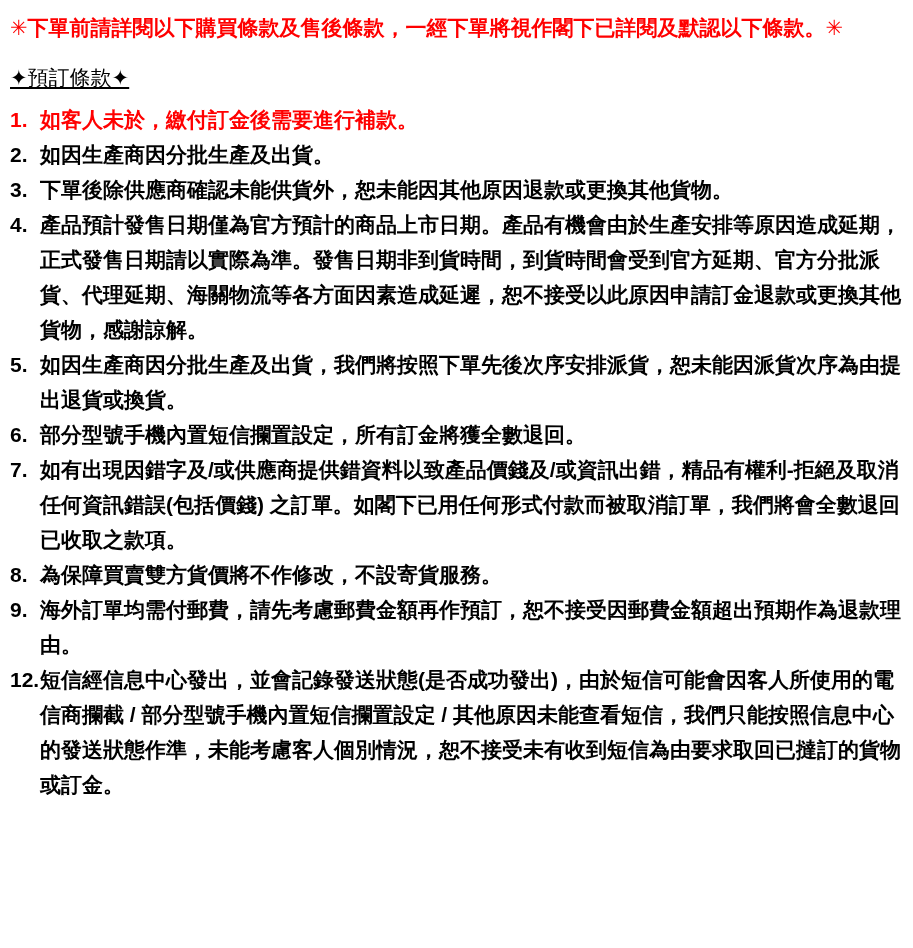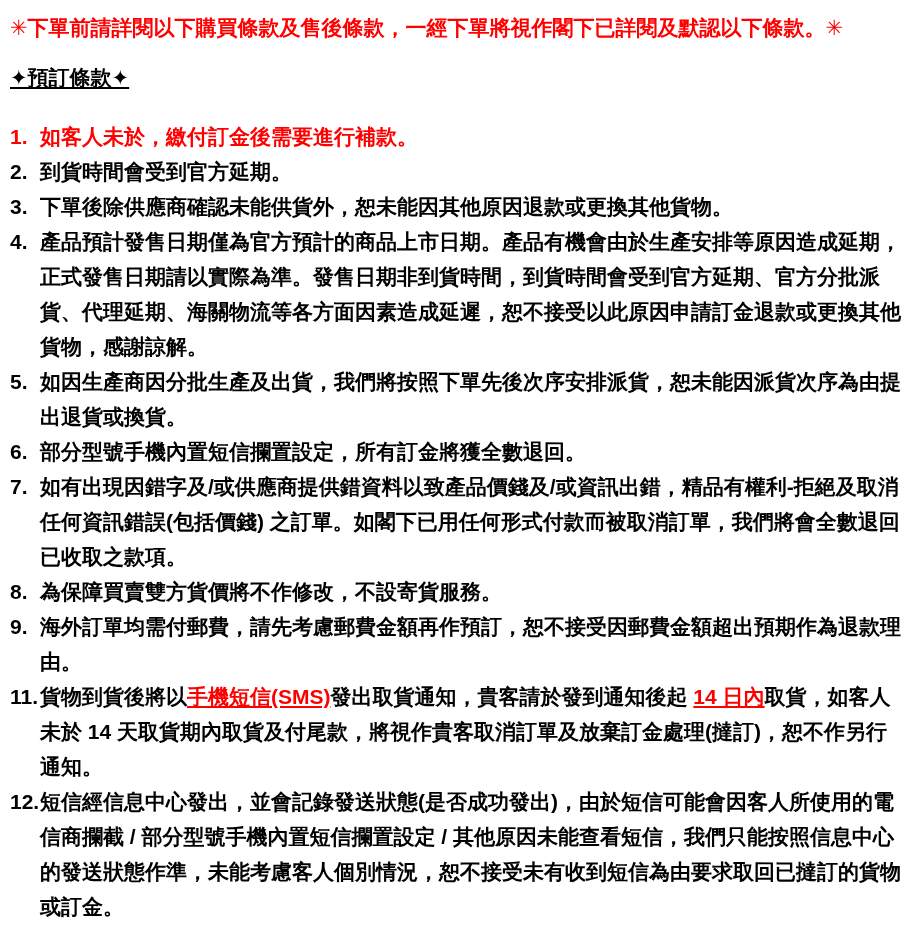--- a/index.html
+++ b/index.html
@@ -21,23 +21,23 @@
     box-sizing:border-box;
     width:913px;
     min-height:948px;
     padding:10px 8px 6px 10px;
   }
   .notice{
     margin:0 0 15px 0;
     color:var(--red);
   }
   .heading{
-    margin:0 0 24px 0;
+    margin:0 0 7px 0;
     font-size:21px;
-    font-weight:bold;
+    font-weight:normal;
     text-decoration:underline;
   }
   ol.terms{
     list-style:none;
     margin:0;
     padding:0;
   }
   ol.terms li{
     display:flex;
     align-items:flex-start;
@@ -63,21 +63,21 @@
 
   <h2 class="heading">✦預訂條款✦</h2>
 
   <ol class="terms" id="terms-list">
       <li>
         <span class="num red">1.</span>
         <span class="content"><span class="red">如客人未於，繳付訂金後需要進行補款。</span></span>
       </li>
       <li>
         <span class="num">2.</span>
-        <span class="content"><span class="normal">到貨時間會受到官方延期。</span></span>
+        <span class="content"><span class="normal">如因生產商因分批生產及出貨。</span></span>
       </li>
       <li>
         <span class="num">3.</span>
         <span class="content"><span class="normal">下單後除供應商確認未能供貨外，恕未能因其他原因退款或更換其他貨物。</span></span>
       </li>
       <li>
         <span class="num">4.</span>
         <span class="content"><span class="normal">產品預計發售日期僅為官方預計的商品上市日期。產品有機會由於生產安排等原因造成延期，正式發售日期請以實際為準。發售日期非到貨時間，到貨時間會受到官方延期、官方分批派貨、代理延期、海關物流等各方面因素造成延遲，恕不接受以此原因申請訂金退款或更換其他貨物，感謝諒解。</span></span>
       </li>
       <li>
@@ -94,21 +94,17 @@
       </li>
       <li>
         <span class="num">8.</span>
         <span class="content"><span class="normal">為保障買賣雙方貨價將不作修改，不設寄貨服務。</span></span>
       </li>
       <li>
         <span class="num">9.</span>
         <span class="content"><span class="normal">海外訂單均需付郵費，請先考慮郵費金額再作預訂，恕不接受因郵費金額超出預期作為退款理由。</span></span>
       </li>
       <li>
-        <span class="num">11.</span>
-        <span class="content"><span class="normal">貨物到貨後將以</span><span class="red-underline">手機短信(SMS)</span><span class="normal">發出取貨通知，貴客請於發到通知後起 </span><span class="red-underline">14 日內</span><span class="normal">取貨，如客人未於 14 天取貨期內取貨及付尾款，將視作貴客取消訂單及放棄訂金處理(撻訂)，恕不作另行通知。</span></span>
-      </li>
-      <li>
         <span class="num">12.</span>
         <span class="content"><span class="normal">短信經信息中心發出，並會記錄發送狀態(是否成功發出)，由於短信可能會因客人所使用的電信商攔截 / 部分型號手機內置短信攔置設定 / 其他原因未能查看短信，我們只能按照信息中心的發送狀態作準，未能考慮客人個別情況，恕不接受未有收到短信為由要求取回已撻訂的貨物或訂金。</span></span>
       </li>
     </ol>
 </div>
 
 </body></html>

